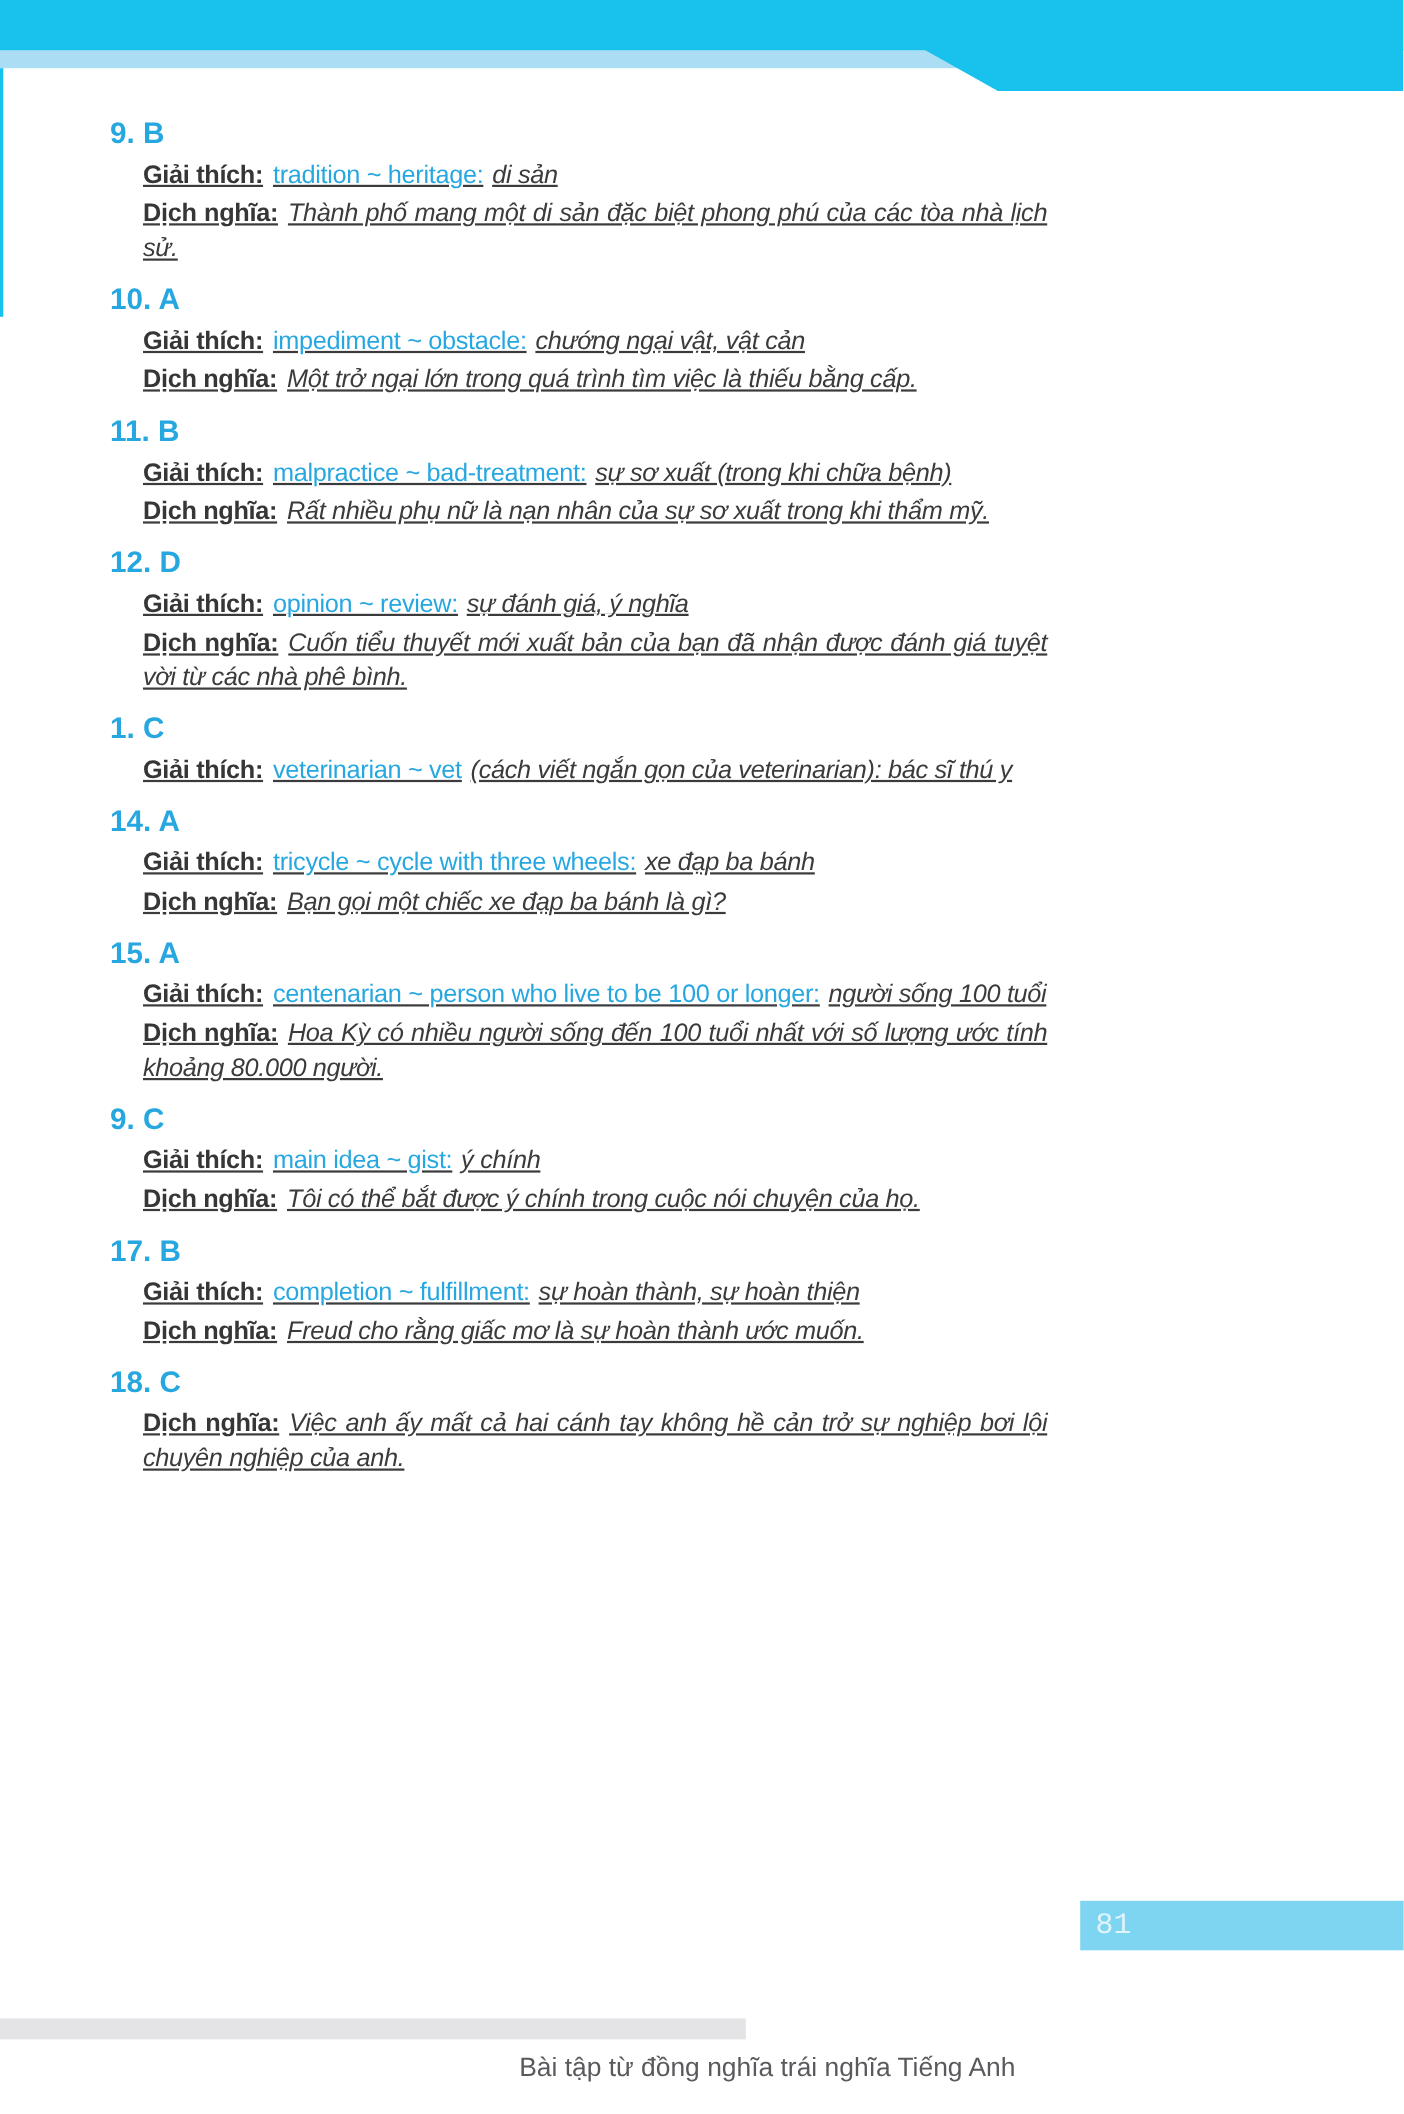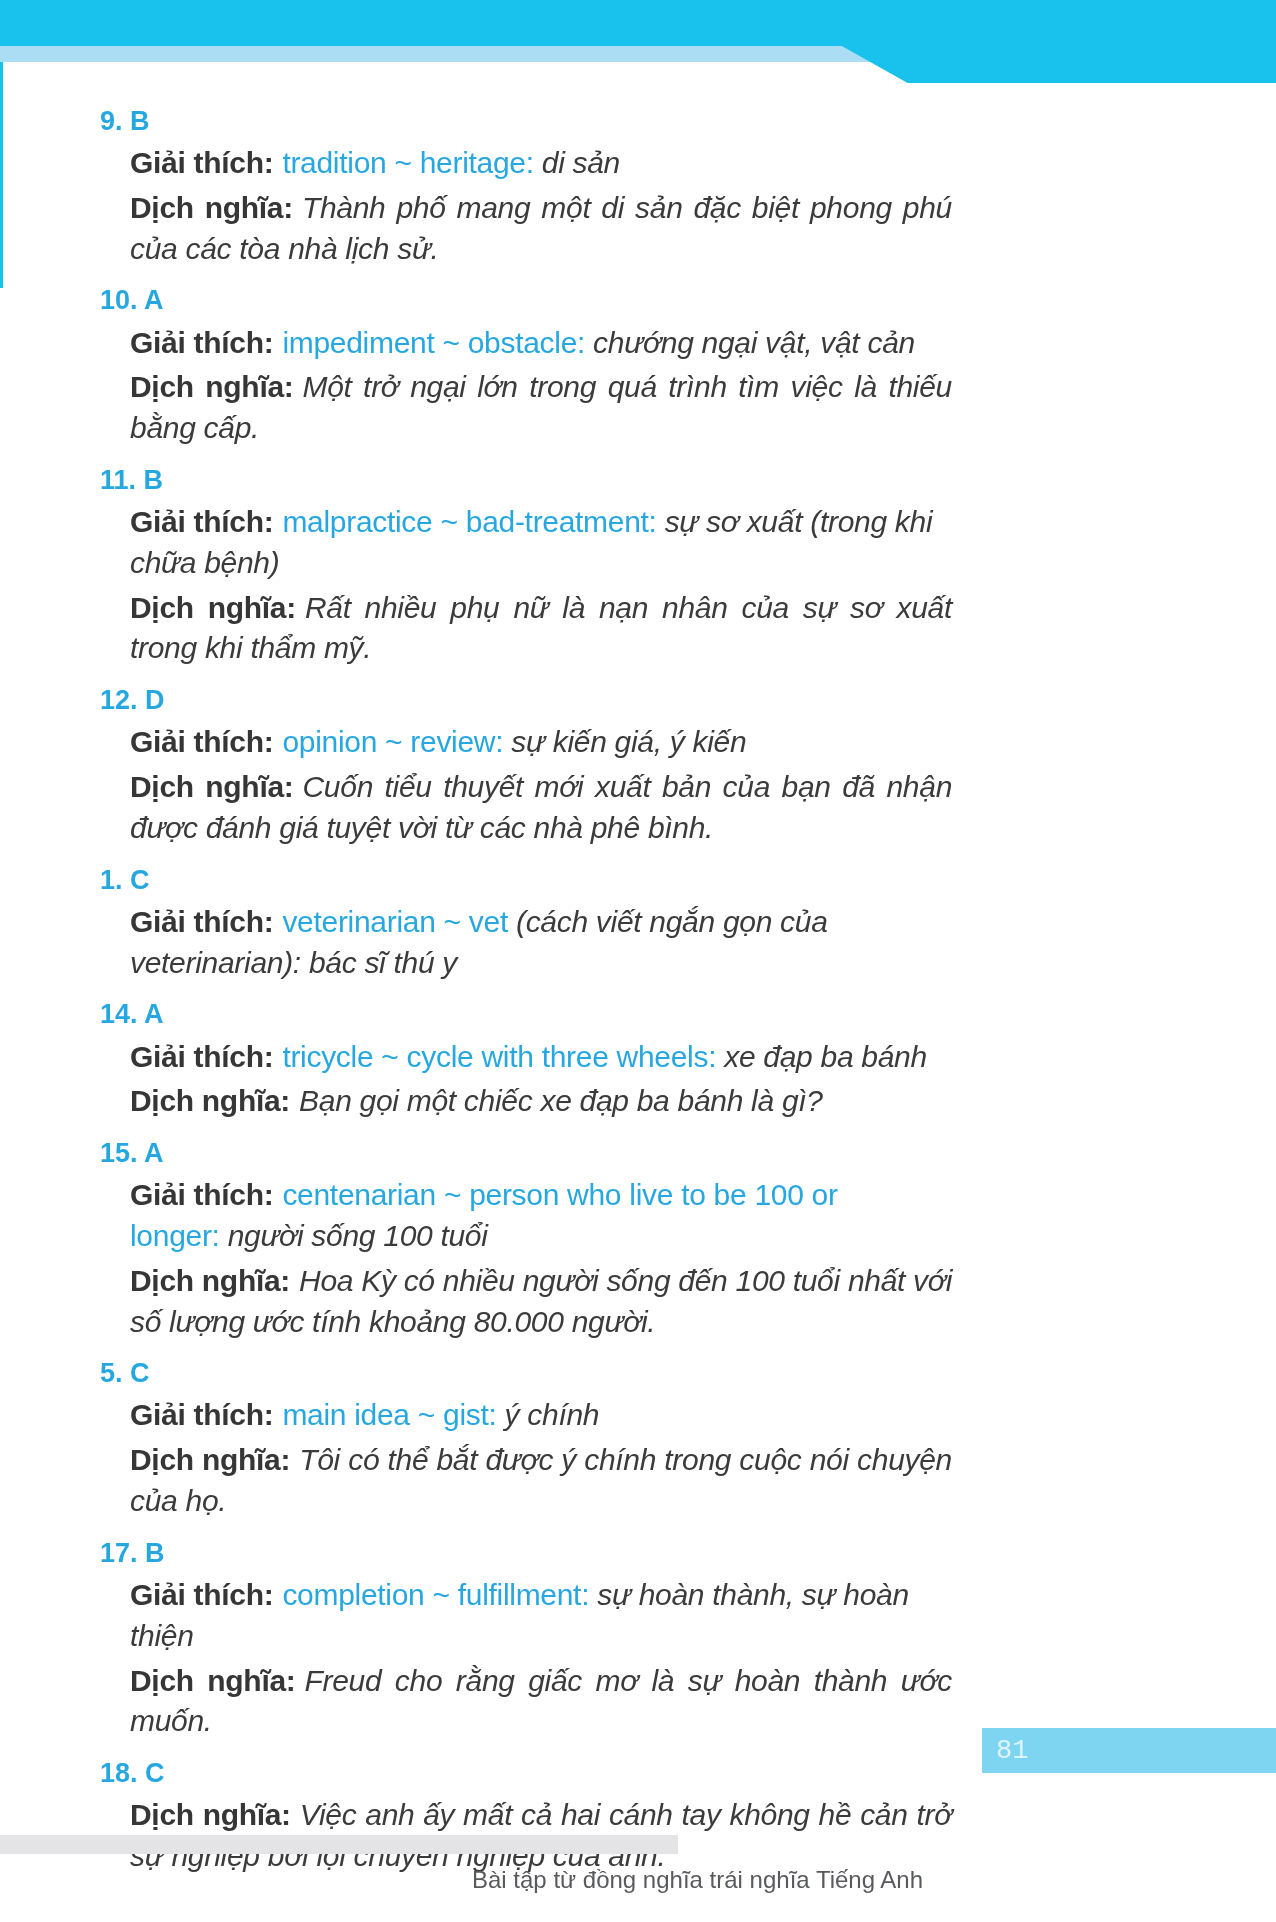--- a/index.html
+++ b/index.html
@@ -31,21 +31,21 @@
   .left-accent{position:absolute;top:62px;left:0;width:3px;height:226px;background:var(--header-cyan);}
   
   .content{
     position:absolute;top:90px;left:130px;width:822px;
   }
   .item .num{
     font-size:27px;font-weight:700;color:var(--accent);
     margin:14px 0 4px -30px;line-height:1.3;
   }
   .item p{
-    margin:4px 0;font-size:30px;line-height:1.36;letter-spacing:-0.3px;
+    margin:4px 0;font-size:23px;line-height:1.36;letter-spacing:-0.3px;text-decoration:underline;
   }
   .item p.translate{text-align:justify;}
   .label{font-weight:700;font-style:normal;color:#363637;margin-right:9px;}
   .en{color:var(--accent);margin-right:8px;}
   em.vi{font-style:italic;color:var(--body-text);}
   
   .footer-bar{position:absolute;left:0;top:1835px;width:678px;height:19px;background:var(--footer-bar);}
   .footer-title{
     position:absolute;top:1866px;right:304px;width:500px;
     text-align:left;font-size:24px;color:var(--footer-text);line-height:28px;
@@ -82,21 +82,21 @@
     </section>
 
     <section class="item">
       <h3 class="num">11. B</h3>
       <p class="explain"><strong class="label">Giải thích:</strong><span class="en">malpractice ~ bad-treatment:</span><em class="vi">sự sơ xuất (trong khi chữa bệnh)</em></p>
       <p class="translate"><strong class="label">Dịch nghĩa:</strong><em class="vi">Rất nhiều phụ nữ là nạn nhân của sự sơ xuất trong khi thẩm mỹ.</em></p>
     </section>
 
     <section class="item">
       <h3 class="num">12. D</h3>
-      <p class="explain"><strong class="label">Giải thích:</strong><span class="en">opinion ~ review:</span><em class="vi">sự kiến giá, ý kiến</em></p>
+      <p class="explain"><strong class="label">Giải thích:</strong><span class="en">opinion ~ review:</span><em class="vi">sự đánh giá, ý nghĩa</em></p>
       <p class="translate"><strong class="label">Dịch nghĩa:</strong><em class="vi">Cuốn tiểu thuyết mới xuất bản của bạn đã nhận được đánh giá tuyệt vời từ các nhà phê bình.</em></p>
     </section>
 
     <section class="item">
       <h3 class="num">1. C</h3>
       <p class="explain"><strong class="label">Giải thích:</strong><span class="en">veterinarian ~ vet</span><em class="vi">(cách viết ngắn gọn của veterinarian): bác sĩ thú y</em></p>
     </section>
 
     <section class="item">
       <h3 class="num">14. A</h3>
@@ -104,21 +104,21 @@
       <p class="translate"><strong class="label">Dịch nghĩa:</strong><em class="vi">Bạn gọi một chiếc xe đạp ba bánh là gì?</em></p>
     </section>
 
     <section class="item">
       <h3 class="num">15. A</h3>
       <p class="explain"><strong class="label">Giải thích:</strong><span class="en">centenarian ~ person who live to be 100 or longer:</span><em class="vi">người sống 100 tuổi</em></p>
       <p class="translate"><strong class="label">Dịch nghĩa:</strong><em class="vi">Hoa Kỳ có nhiều người sống đến 100 tuổi nhất với số lượng ước tính khoảng 80.000 người.</em></p>
     </section>
 
     <section class="item">
-      <h3 class="num">5. C</h3>
+      <h3 class="num">9. C</h3>
       <p class="explain"><strong class="label">Giải thích:</strong><span class="en">main idea ~ gist:</span><em class="vi">ý chính</em></p>
       <p class="translate"><strong class="label">Dịch nghĩa:</strong><em class="vi">Tôi có thể bắt được ý chính trong cuộc nói chuyện của họ.</em></p>
     </section>
 
     <section class="item">
       <h3 class="num">17. B</h3>
       <p class="explain"><strong class="label">Giải thích:</strong><span class="en">completion ~ fulfillment:</span><em class="vi">sự hoàn thành, sự hoàn thiện</em></p>
       <p class="translate"><strong class="label">Dịch nghĩa:</strong><em class="vi">Freud cho rằng giấc mơ là sự hoàn thành ước muốn.</em></p>
     </section>
 

